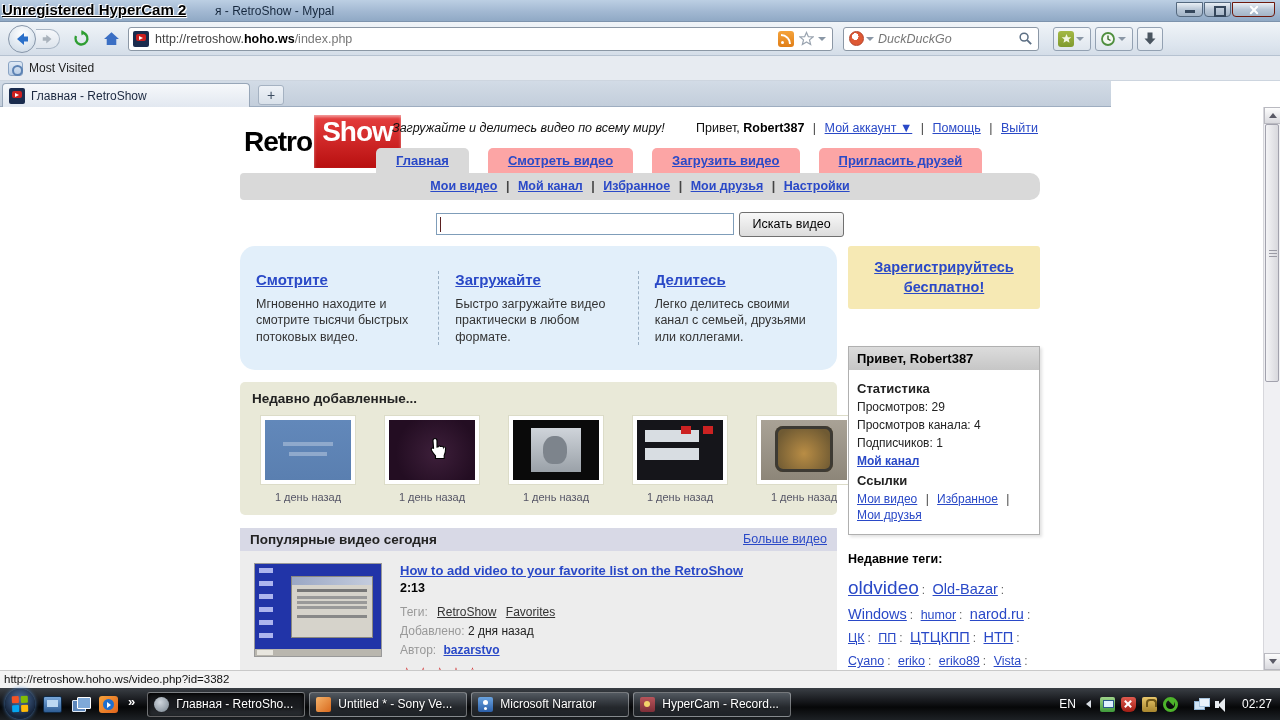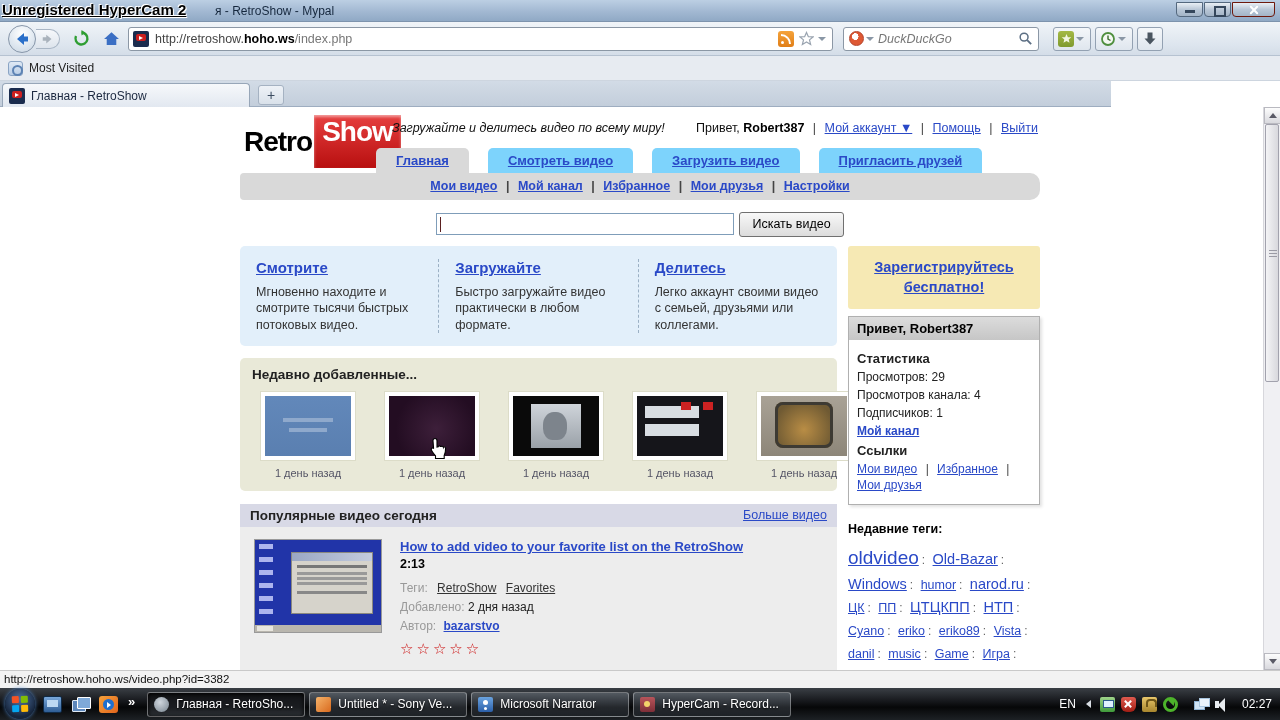--- a/index.html
+++ b/index.html
@@ -82,21 +82,21 @@
   .logo{position:absolute;left:4px;top:3px;display:flex;align-items:center;}
   .logo .retro{font-size:28px;font-weight:bold;color:#000;letter-spacing:-1px;}
   .logo .show{font-size:28px;font-weight:bold;color:#fff;background:linear-gradient(#e63f3f,#b80f0f);
     border-radius:0;padding:1px 8px 20px;margin-left:2px;letter-spacing:-1px;box-shadow:inset 0 2px 3px rgba(255,255,255,.5);}
   .tagline{position:absolute;left:152px;top:9px;font-size:12.5px;font-style:italic;color:#111;}
   .userbar{position:absolute;right:2px;top:9px;font-size:12.5px;color:#111;white-space:nowrap;}
   .userbar b{color:#000;}
   .pipe{color:#444;margin:0 5px;}
   .pipe::before{content:"|";}
   .navtabs{position:absolute;left:136px;bottom:0;display:flex;gap:19px;}
-  .ntab{height:25px;padding:0 20px;border-radius:5px 5px 0 0;background:#7dd3fc;
+  .ntab{height:25px;padding:0 20px;border-radius:5px 5px 0 0;background:#fca5a5;
     display:flex;align-items:center;font-size:13px;font-weight:bold;}
   .ntab.active{background:#d9d9d9;}
   .ntab a{color:#2a49c7;}
 
   
   .subnav{height:27px;background:#d9d9d9;border-radius:4px 10px 10px 4px;text-align:center;
     line-height:27px;font-size:12.5px;font-weight:bold;}
 
   
   .searchrow{margin-top:11px;display:flex;justify-content:center;align-items:center;height:26px;}
@@ -105,21 +105,21 @@
   .caretline{position:absolute;left:3px;top:3px;width:1px;height:15px;background:#5a2020;}
   .searchbtn{margin-left:5px;height:25px;padding:0 12px;font-size:12.5px;color:#000;
     border:1px solid #707070;border-radius:3px;background:linear-gradient(#f8f8f8,#dcdcdc);}
 
   
   .contentrow{display:flex;margin-top:9px;}
   .leftcol{width:597px;}
   .rightcol{width:192px;margin-left:11px;}
 
   
-  .features{background:#e2effa;border-radius:5px;display:flex;padding:13px 0;}
+  .features{background:#e2effa;border-radius:15px;display:flex;padding:25px 0;}
   .fcol{flex:1;padding:0 16px;}
   .fcol + .fcol{border-left:1px dashed #9bb0c4;}
   .ftitle{font-size:15px;font-weight:bold;}
   .ftext{margin-top:7px;font-size:12.5px;color:#333;line-height:1.3;}
 
   
   .recent{margin-top:12px;background:#e9e9d8;border-radius:5px;padding:9px 12px 12px;}
   .rtitle{font-size:13.5px;font-weight:bold;color:#222;}
   .thumbs{display:flex;justify-content:space-between;margin-top:9px;padding:0 8px;gap:28px;}
   .titem{width:100px;text-align:center;}
@@ -159,21 +159,21 @@
   .pvdur{font-weight:bold;color:#000;margin:3px 0 10px;font-size:12.5px;}
   .pvrow{margin-top:5px;}
   .pvlabel{color:#999;}
   .pvtag{color:#333;text-decoration:underline;margin-left:6px;}
   .pvauthor{font-weight:bold;margin-left:4px;}
   .stars{color:#cc1111;font-size:15px;letter-spacing:3px;margin-top:7px;font-family:"DejaVu Sans",sans-serif;}
 
   
   .register{background:#f6e9b4;border-radius:3px;padding:11px 6px;text-align:center;
     font-size:14.5px;font-weight:bold;line-height:1.4;}
-  .profile{margin-top:7px;border:1px solid #b0b0b0;background:#fff;box-shadow:2px 2px 3px rgba(0,0,0,.12);}
+  .profile{margin-top:37px;border:1px solid #b0b0b0;background:#fff;box-shadow:2px 2px 3px rgba(0,0,0,.12);}
   .profhead{background:linear-gradient(#dcdcdc,#c6c6c6);padding:4px 8px;font-size:13px;font-weight:bold;color:#000;}
   .profbody{padding:6px 8px 10px;font-size:12px;color:#222;}
   .ptitle{font-weight:bold;font-size:13px;margin-top:5px;}
   .pline{margin-top:4px;}
   .plinks{margin-top:3px;line-height:1.4;}
   .tagshead{margin-top:17px;font-size:12.5px;font-weight:bold;color:#000;}
   .tagcloud{margin-top:8px;line-height:1.45;}
   .tag{color:#2a49c7;text-decoration:underline;}
   .s4{font-size:19px;} .s3{font-size:14.5px;} .s2{font-size:12.5px;}
   .colon{color:#666;font-size:12px;margin:0 3px;}
@@ -404,21 +404,21 @@
             <div class="fcol">
               <a class="ftitle blu">Смотрите</a>
               <div class="ftext">Мгновенно находите и смотрите тысячи быстрых потоковых видео.</div>
             </div>
             <div class="fcol">
               <a class="ftitle blu">Загружайте</a>
               <div class="ftext">Быстро загружайте видео практически в любом формате.</div>
             </div>
             <div class="fcol">
               <a class="ftitle blu">Делитесь</a>
-              <div class="ftext">Легко аккаунт своими видео с семьей, друзьями или коллегами.</div>
+              <div class="ftext">Легко делитесь своими канал с семьей, друзьями или коллегами.</div>
             </div>
           </div>
 
           <div class="recent">
             <div class="rtitle">Недавно добавленные...</div>
             <div class="thumbs">
               <div class="titem">
                 <div class="tpic">
                     <div class="tart art1"></div>
                   </div>

